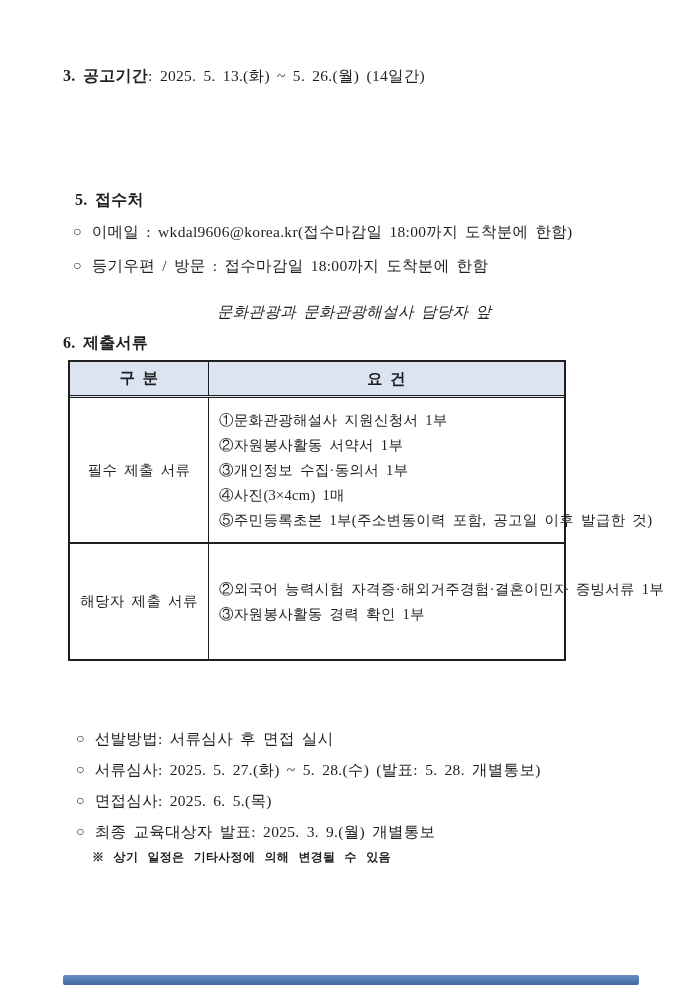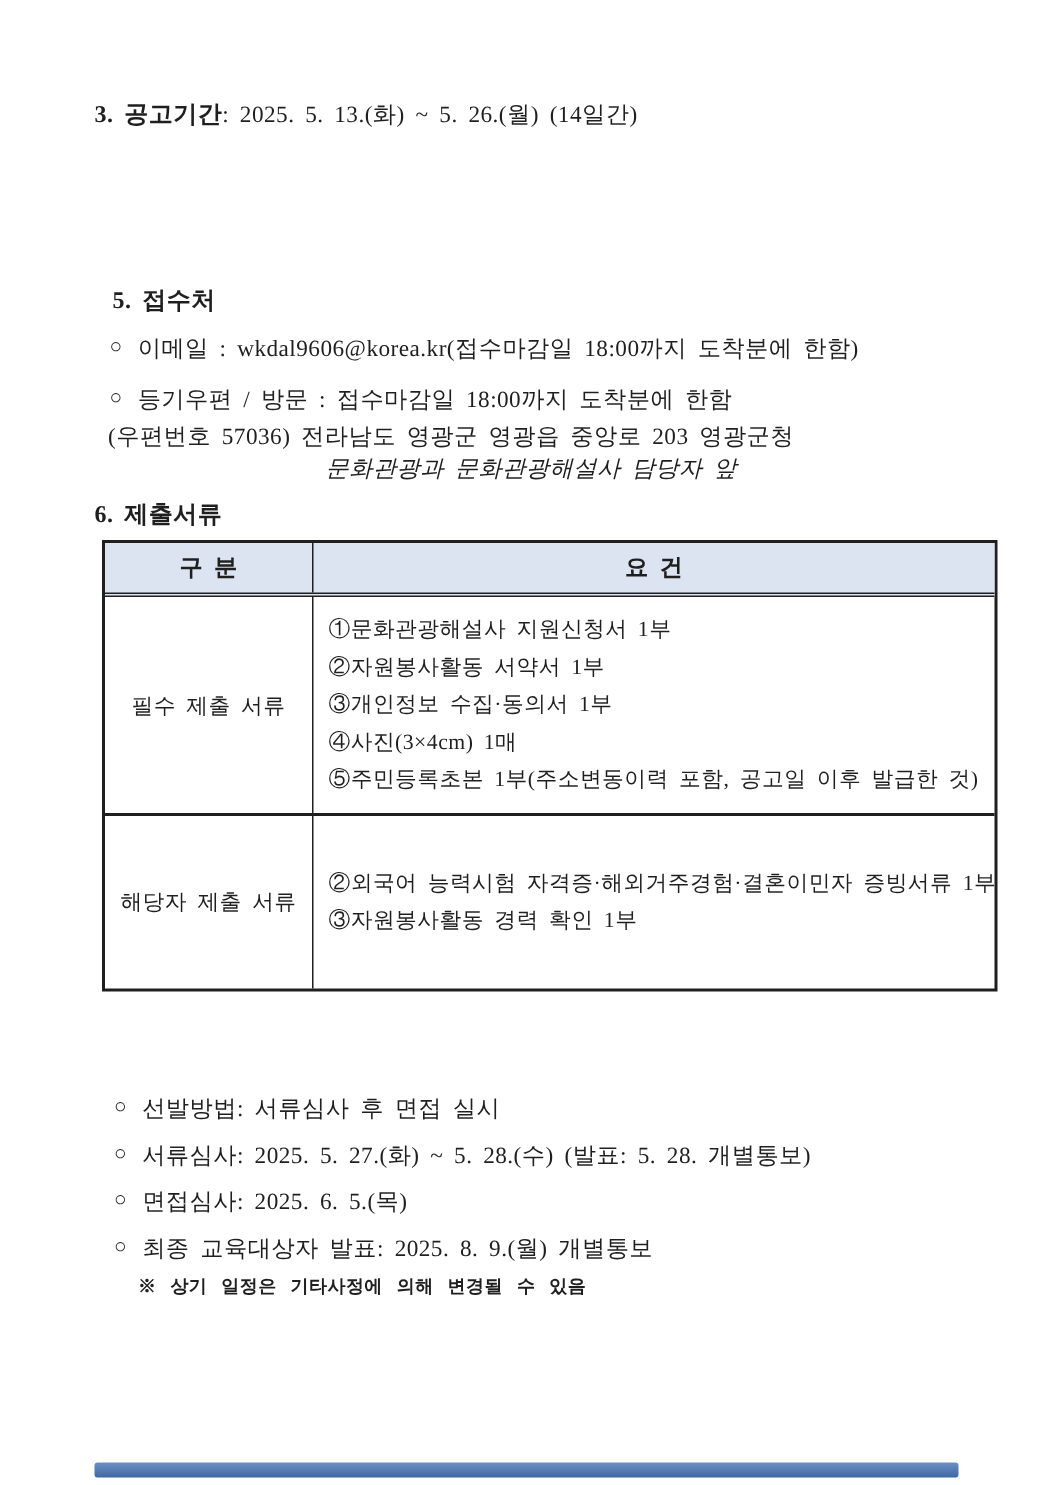--- a/index.html
+++ b/index.html
@@ -24,21 +24,21 @@
     font-size: 14px;
     line-height: 20px;
     margin-right: 10px;
     flex: 0 0 auto;
   }
 
   
   .doc-table {
     position: absolute;
     left: 68px; top: 360px;
-    width: 597px;
+    width: 498px;
     border: 2px solid #1f1f1f;
     box-sizing: border-box;
     font-size: 14.5px;
   }
   .t-head {
     display: flex;
     height: 36px;
     background: #dce4f2;
     border-bottom: 3px double #1f1f1f;
     box-sizing: border-box;
@@ -94,21 +94,20 @@
   <div class="abs bullet-line" style="left:73px; top:222px;">
     <span class="bullet">○</span>
     <span>이메일 : wkdal9606@korea.kr(접수마감일 18:00까지 도착분에 한함)</span>
   </div>
 
   <div class="abs bullet-line" style="left:73px; top:256px;">
     <span class="bullet">○</span>
     <span>등기우편 / 방문 : 접수마감일 18:00까지 도착분에 한함</span>
   </div>
 
-  <div class="abs sec-line" style="left:72px; top:281px;">(우편번호 57036) 전라남도 영광군 영광읍 중앙로 203 영광군청</div>
   <div class="abs sec-line" style="left:217px; top:302px;font-style:italic;">문화관광과 문화관광해설사 담당자 앞</div>
 
   <div class="abs sec-label" style="left:63px; top:333px;">6. 제출서류</div>
 
   <div class="doc-table">
     <div class="t-head">
       <div class="c-cat th-cell">구 분</div>
       <div class="c-req th-cell" style="align-items:center; padding:0;text-align:center;">요 건</div>
     </div>
 
@@ -140,20 +139,20 @@
   <div class="abs bullet-line" style="left:76px; top:760px;">
     <span class="bullet">○</span>
     <span>서류심사: 2025. 5. 27.(화) ~ 5. 28.(수) (발표: 5. 28. 개별통보)</span>
   </div>
   <div class="abs bullet-line" style="left:76px; top:791px;">
     <span class="bullet">○</span>
     <span>면접심사: 2025. 6. 5.(목)</span>
   </div>
   <div class="abs bullet-line" style="left:76px; top:822px;">
     <span class="bullet">○</span>
-    <span>최종 교육대상자 발표: 2025. 8. 9.(월) 개별통보</span>
+    <span>최종 교육대상자 발표: 2025. 3. 9.(월) 개별통보</span>
   </div>
 
   <div class="abs note-line" style="left:92px; top:849px;">※ 상기 일정은 기타사정에 의해 변경될 수 있음</div>
 
   <div class="footer-bar"></div>
 
 </div>
 
 </body></html>

